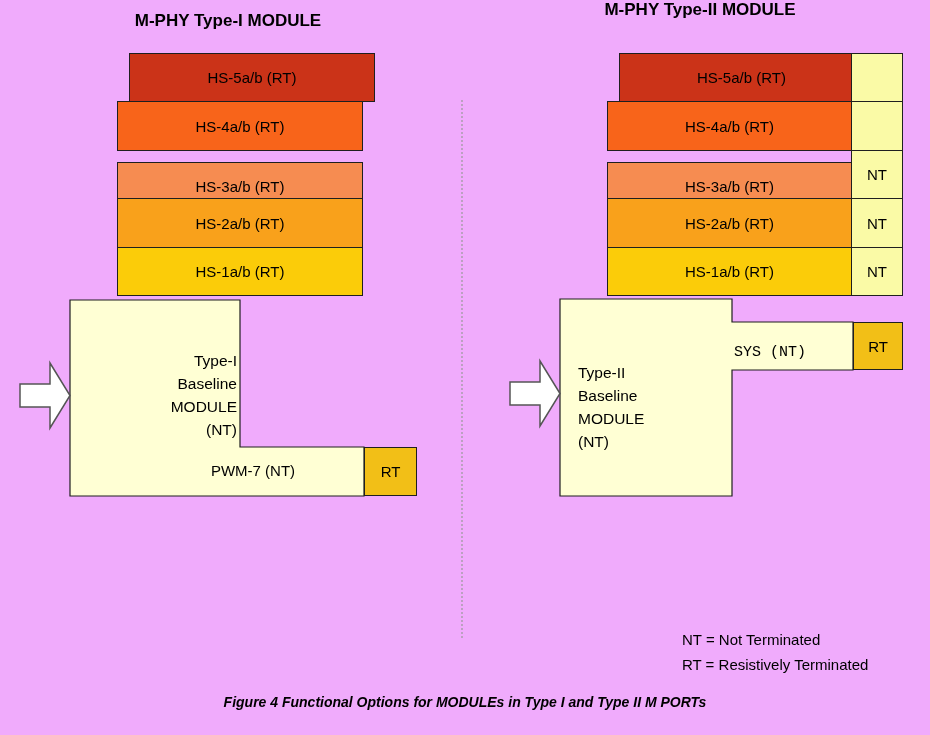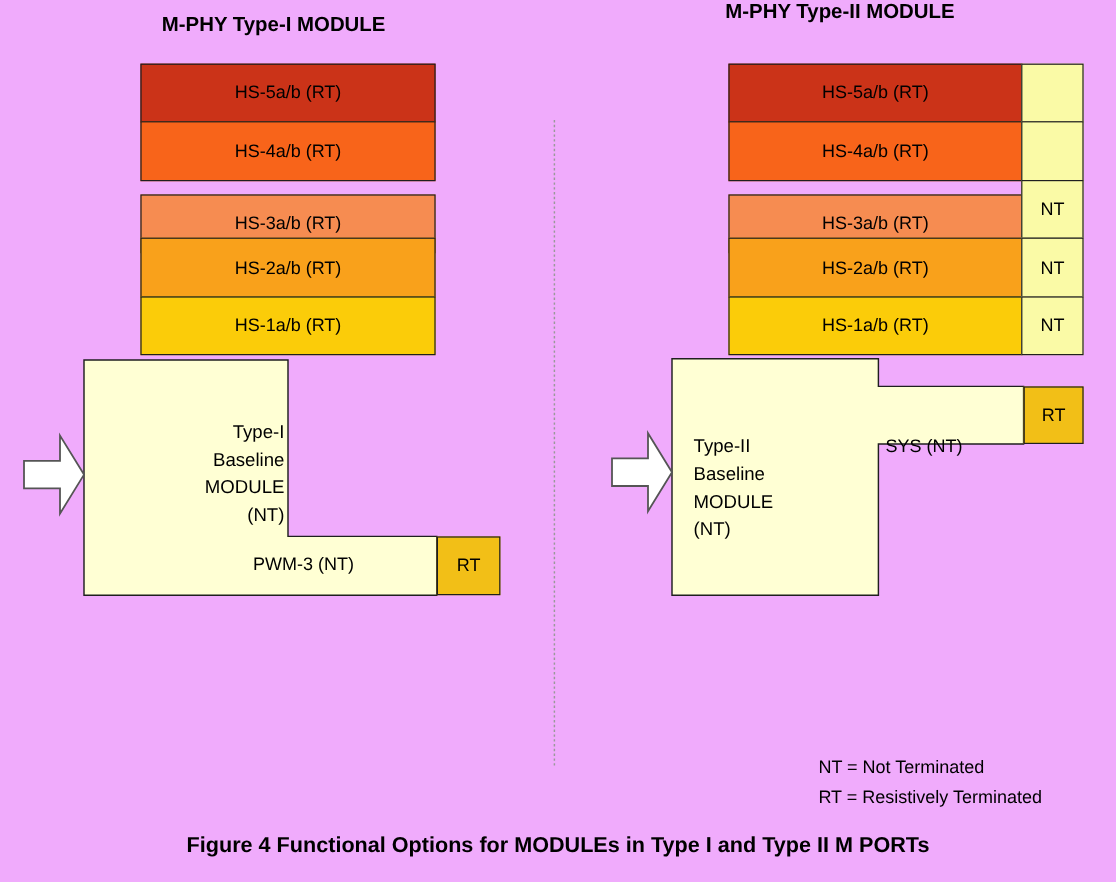--- a/index.html
+++ b/index.html
@@ -2,33 +2,33 @@
 <html><head>
 <meta charset="utf-8">
 <style>
   html,body{margin:0;padding:0;background:#ffffff;}
   #page{position:relative;width:930px;height:735px;background:#f0abfc;
         font-family:"Liberation Sans",sans-serif;color:#000;overflow:hidden;}
   .abs{position:absolute;box-sizing:border-box;}
   .module-title{font-weight:bold;font-size:17px;text-align:center;white-space:nowrap;}
   .bar{border:1px solid #1f1f1f;display:flex;align-items:center;justify-content:center;
        font-size:15px;}
-  .c-hs5{background:#CB3318;}
+  .c-hs5{background:#CB3318;margin-left:12px;}
   .c-hs4{background:#F8641A;}
   .c-hs3{background:#F68C51;margin-top:12px;}
   .c-hs2{background:#F9A11B;}
   .c-hs1{background:#FBCC09;}
   .nt-cell{background:#FAFAA6;border:1px solid #1f1f1f;display:flex;align-items:center;
            justify-content:center;font-size:15px;}
   .rt-box{background:#F2BF17;border:1px solid #1f1f1f;display:flex;align-items:center;
           justify-content:center;font-size:15px;}
   .baseline-text{font-size:15.5px;line-height:23px;white-space:pre-line;}
   .strip-label{font-size:15px;text-align:center;white-space:nowrap;}
   .legend-line{font-size:15px;white-space:nowrap;}
-  .caption{font-weight:bold;font-size:18px;text-align:center;white-space:nowrap;}
+  .caption{font-weight:bold;font-size:14px;text-align:center;white-space:nowrap;font-style:italic;}
   svg{position:absolute;left:0;top:0;}
 </style>
 </head>
 <body>
 
 <div id="page">
 
   <svg width="930" height="735" viewBox="0 0 930 735">
 
     <line x1="462" y1="100" x2="462" y2="640" stroke="#999999" stroke-width="1.2" stroke-dasharray="2 2"></line>
@@ -58,21 +58,21 @@
     </div>
   <div class="abs bar c-hs1" style="left:117px;top:247px;width:246px;height:49px;">
       <span>HS-1a/b (RT)</span>
     </div>
 
   <div class="abs baseline-text" style="left:97px;top:349px;width:140px;text-align:right;">Type-I
 Baseline
 MODULE
 (NT)</div>
 
-  <div class="abs strip-label" style="left:178px;top:462px;width:150px;">PWM-3 (NT)</div>
+  <div class="abs strip-label" style="left:178px;top:462px;width:150px;">PWM-7 (NT)</div>
 
   <div class="abs rt-box" style="left:364px;top:447px;width:53px;height:49px;">
       <span>RT</span>
     </div>
 
   <div class="abs module-title" style="left:580px;top:0;width:240px;text-align:center;">M-PHY Type-II MODULE</div>
 
   <div class="abs bar c-hs5" style="left:607px;top:53px;width:245px;height:49px;">
       <span>HS-5a/b (RT)</span>
     </div>
@@ -103,21 +103,21 @@
     </div>
   <div class="abs nt-cell" style="left:851px;top:247px;width:52px;height:49px;">
       <span>NT</span>
     </div>
 
   <div class="abs baseline-text" style="left:578px;top:361px;width:150px;">Type-II
 Baseline
 MODULE
 (NT)</div>
 
-  <div class="abs strip-label" style="left:695px;top:364px;width:150px;">SYS (NT)</div>
+  <div class="abs strip-label" style="left:695px;top:344px;width:150px;font-family:Liberation Mono, monospace;">SYS (NT)</div>
 
   <div class="abs rt-box" style="left:853px;top:322px;width:50px;height:48px;">
       <span>RT</span>
     </div>
 
   <div class="abs legend-line" style="left:682px;top:631px;">NT = Not Terminated</div>
   <div class="abs legend-line" style="left:682px;top:656px;">RT = Resistively Terminated</div>
 
   <div class="abs caption" style="left:0;top:694px;width:930px;">Figure 4 Functional Options for MODULEs in Type I and Type II M PORTs</div>
 

